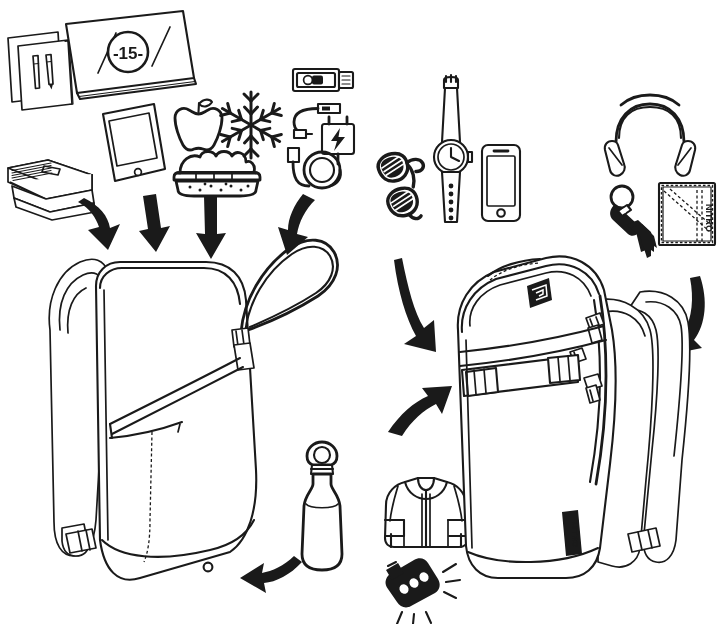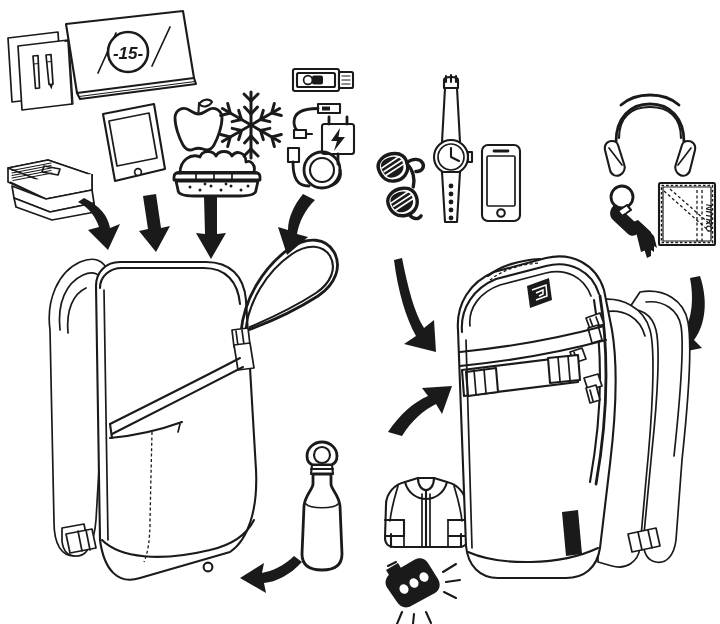--- a/index.html
+++ b/index.html
@@ -1,18 +1,18 @@
 <!DOCTYPE html>
 <html><head>
 <meta charset="utf-8">
 <style>
   html,body{margin:0;padding:0;background:#ffffff;}
   body{width:720px;height:624px;overflow:hidden;
        font-family:"Liberation Sans",sans-serif;color:#1a1a1a;}
-  #stage{position:relative;width:720px;height:624px;background:#ffffff;font-style:italic;}
+  #stage{position:relative;width:720px;height:624px;background:#ffffff;}
   #stage svg{display:block;width:720px;height:624px;}
   .ln{fill:none;stroke:#1a1a1a;stroke-linecap:round;stroke-linejoin:round;}
   .w1{stroke-width:1.7;}
   .w15{stroke-width:2.1;}
   .w2{stroke-width:2.8;}
   .w25{stroke-width:3.4;}
   .thin{stroke-width:1.2;}
   .solid{fill:#1a1a1a;stroke:none;}
   .wht{fill:#ffffff;stroke:#1a1a1a;stroke-width:2.1;stroke-linejoin:round;}
   .wht1{fill:#ffffff;stroke:#1a1a1a;stroke-width:1.7;stroke-linejoin:round;}

